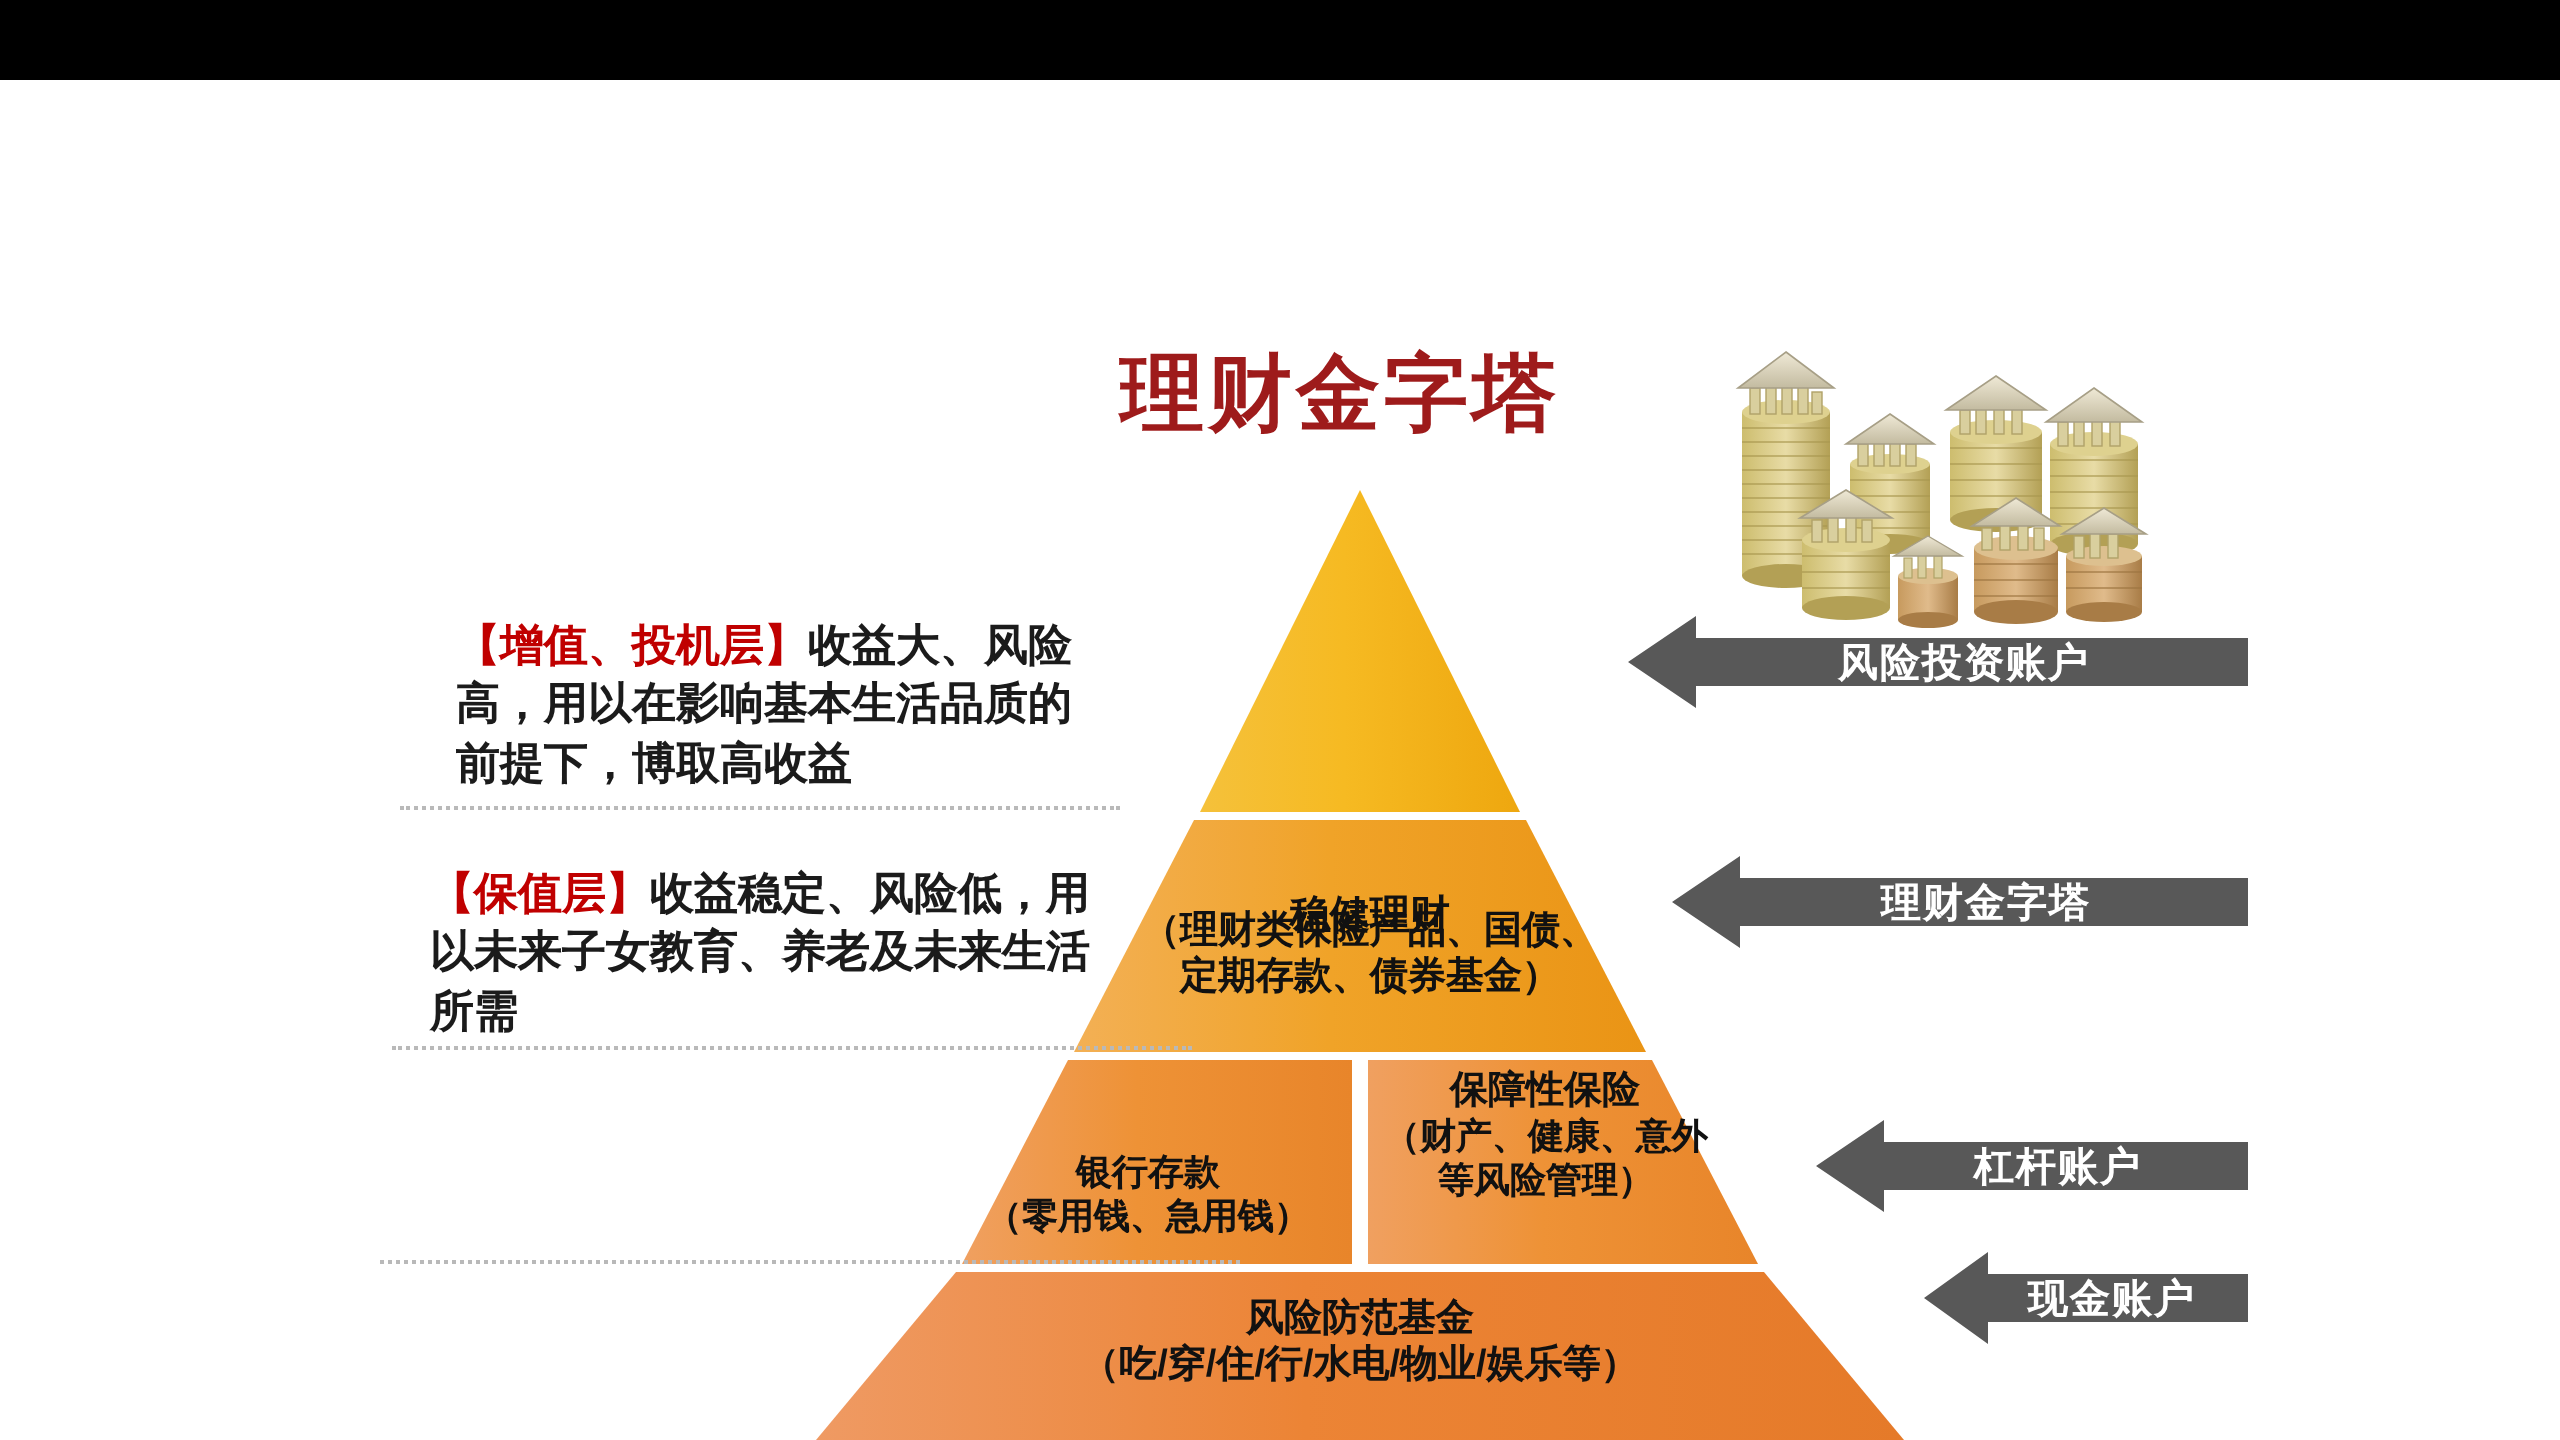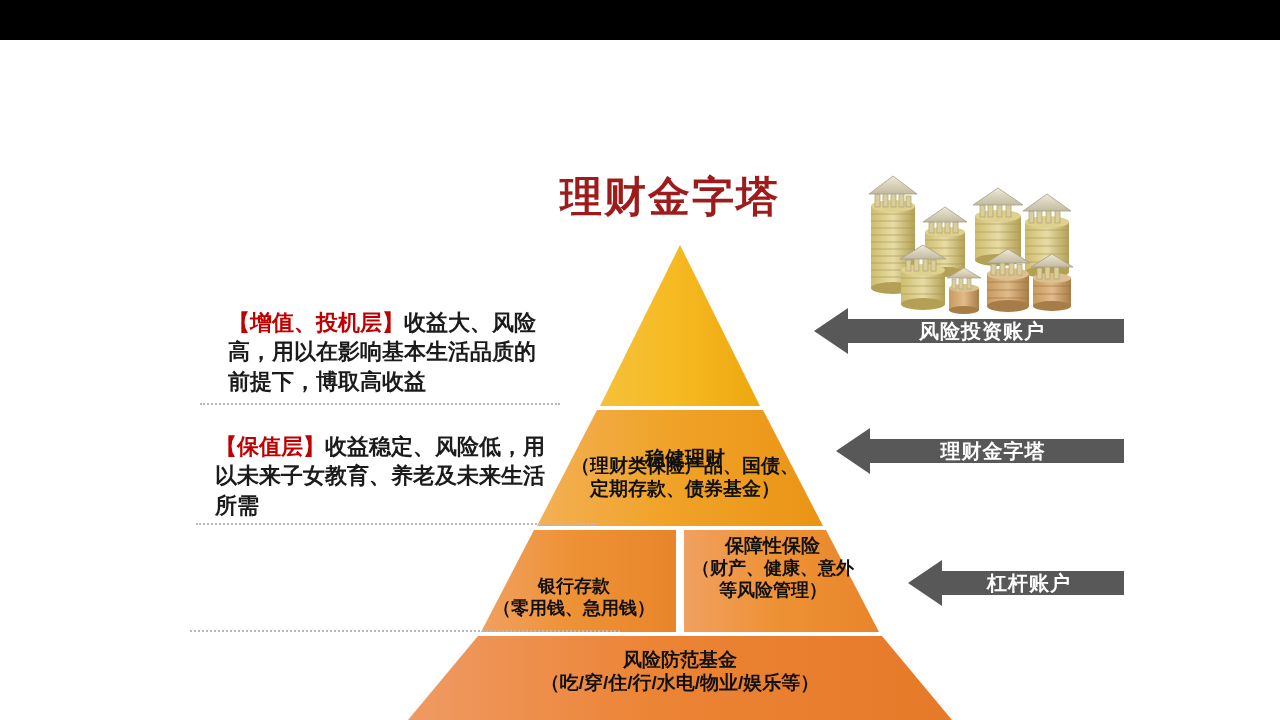--- a/index.html
+++ b/index.html
@@ -425,15 +425,21 @@
       <div class="lbl">理财金字塔</div>
     </div>
 
     <div class="arrow" id="arrow3">
       <svg width="216" height="46" viewBox="0 0 216 46" preserveAspectRatio="none">
         <polygon points="0,23 34,0 34,11 216,11 216,35 34,35 34,46" fill="#585858"></polygon>
       </svg>
       <div class="lbl">杠杆账户</div>
     </div>
 
+    <div class="arrow" id="arrow4">
+      <svg width="162" height="46" viewBox="0 0 162 46" preserveAspectRatio="none">
+        <polygon points="0,23 32,0 32,11 162,11 162,35 32,35 32,46" fill="#585858"></polygon>
+      </svg>
+      <div class="lbl">现金账户</div>
+    </div>
 
   </div>
 </div>
 
 </body></html>

